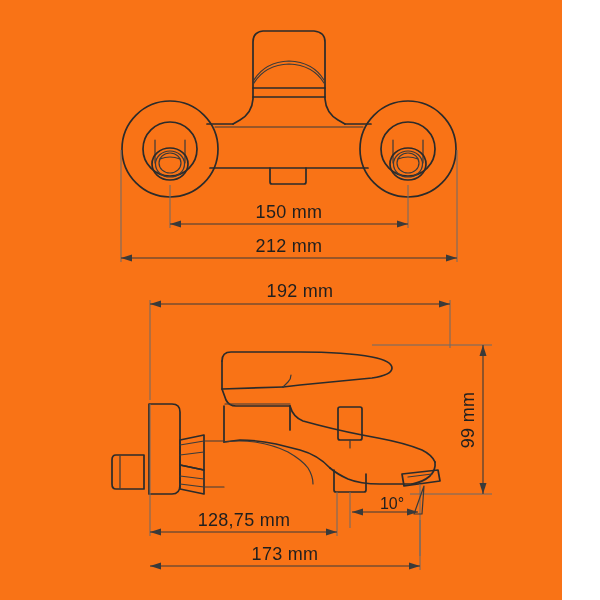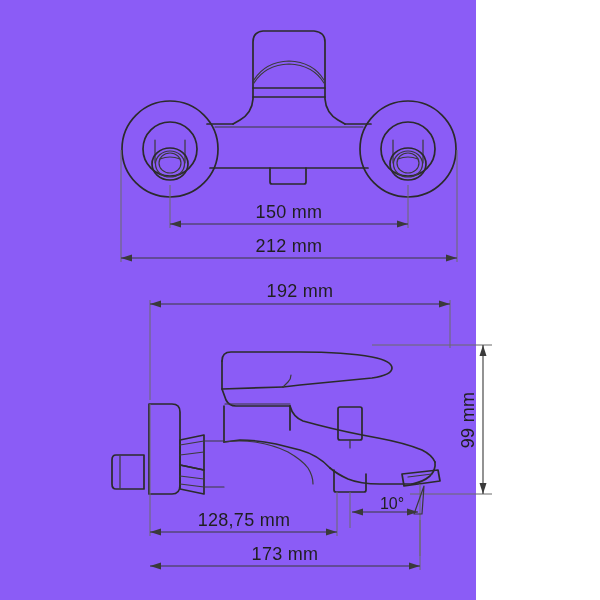--- a/index.html
+++ b/index.html
@@ -9,23 +9,23 @@
     background: #ffffff;
   }
   body {
     width: 600px;
     height: 600px;
     overflow: hidden;
     font-family: "Liberation Sans", sans-serif;
   }
   #drawing-root {
     position: relative;
-    width: 476px;
+    width: 562px;
     height: 600px;
-    background: #8b5cf6;
+    background: #f97316;
   }
   svg#tech-drawing {
     display: block;
     width: 600px;
     height: 600px;
   }
   .obj {
     fill: none;
     stroke: #2b2b2b;
     stroke-width: 1.7;

